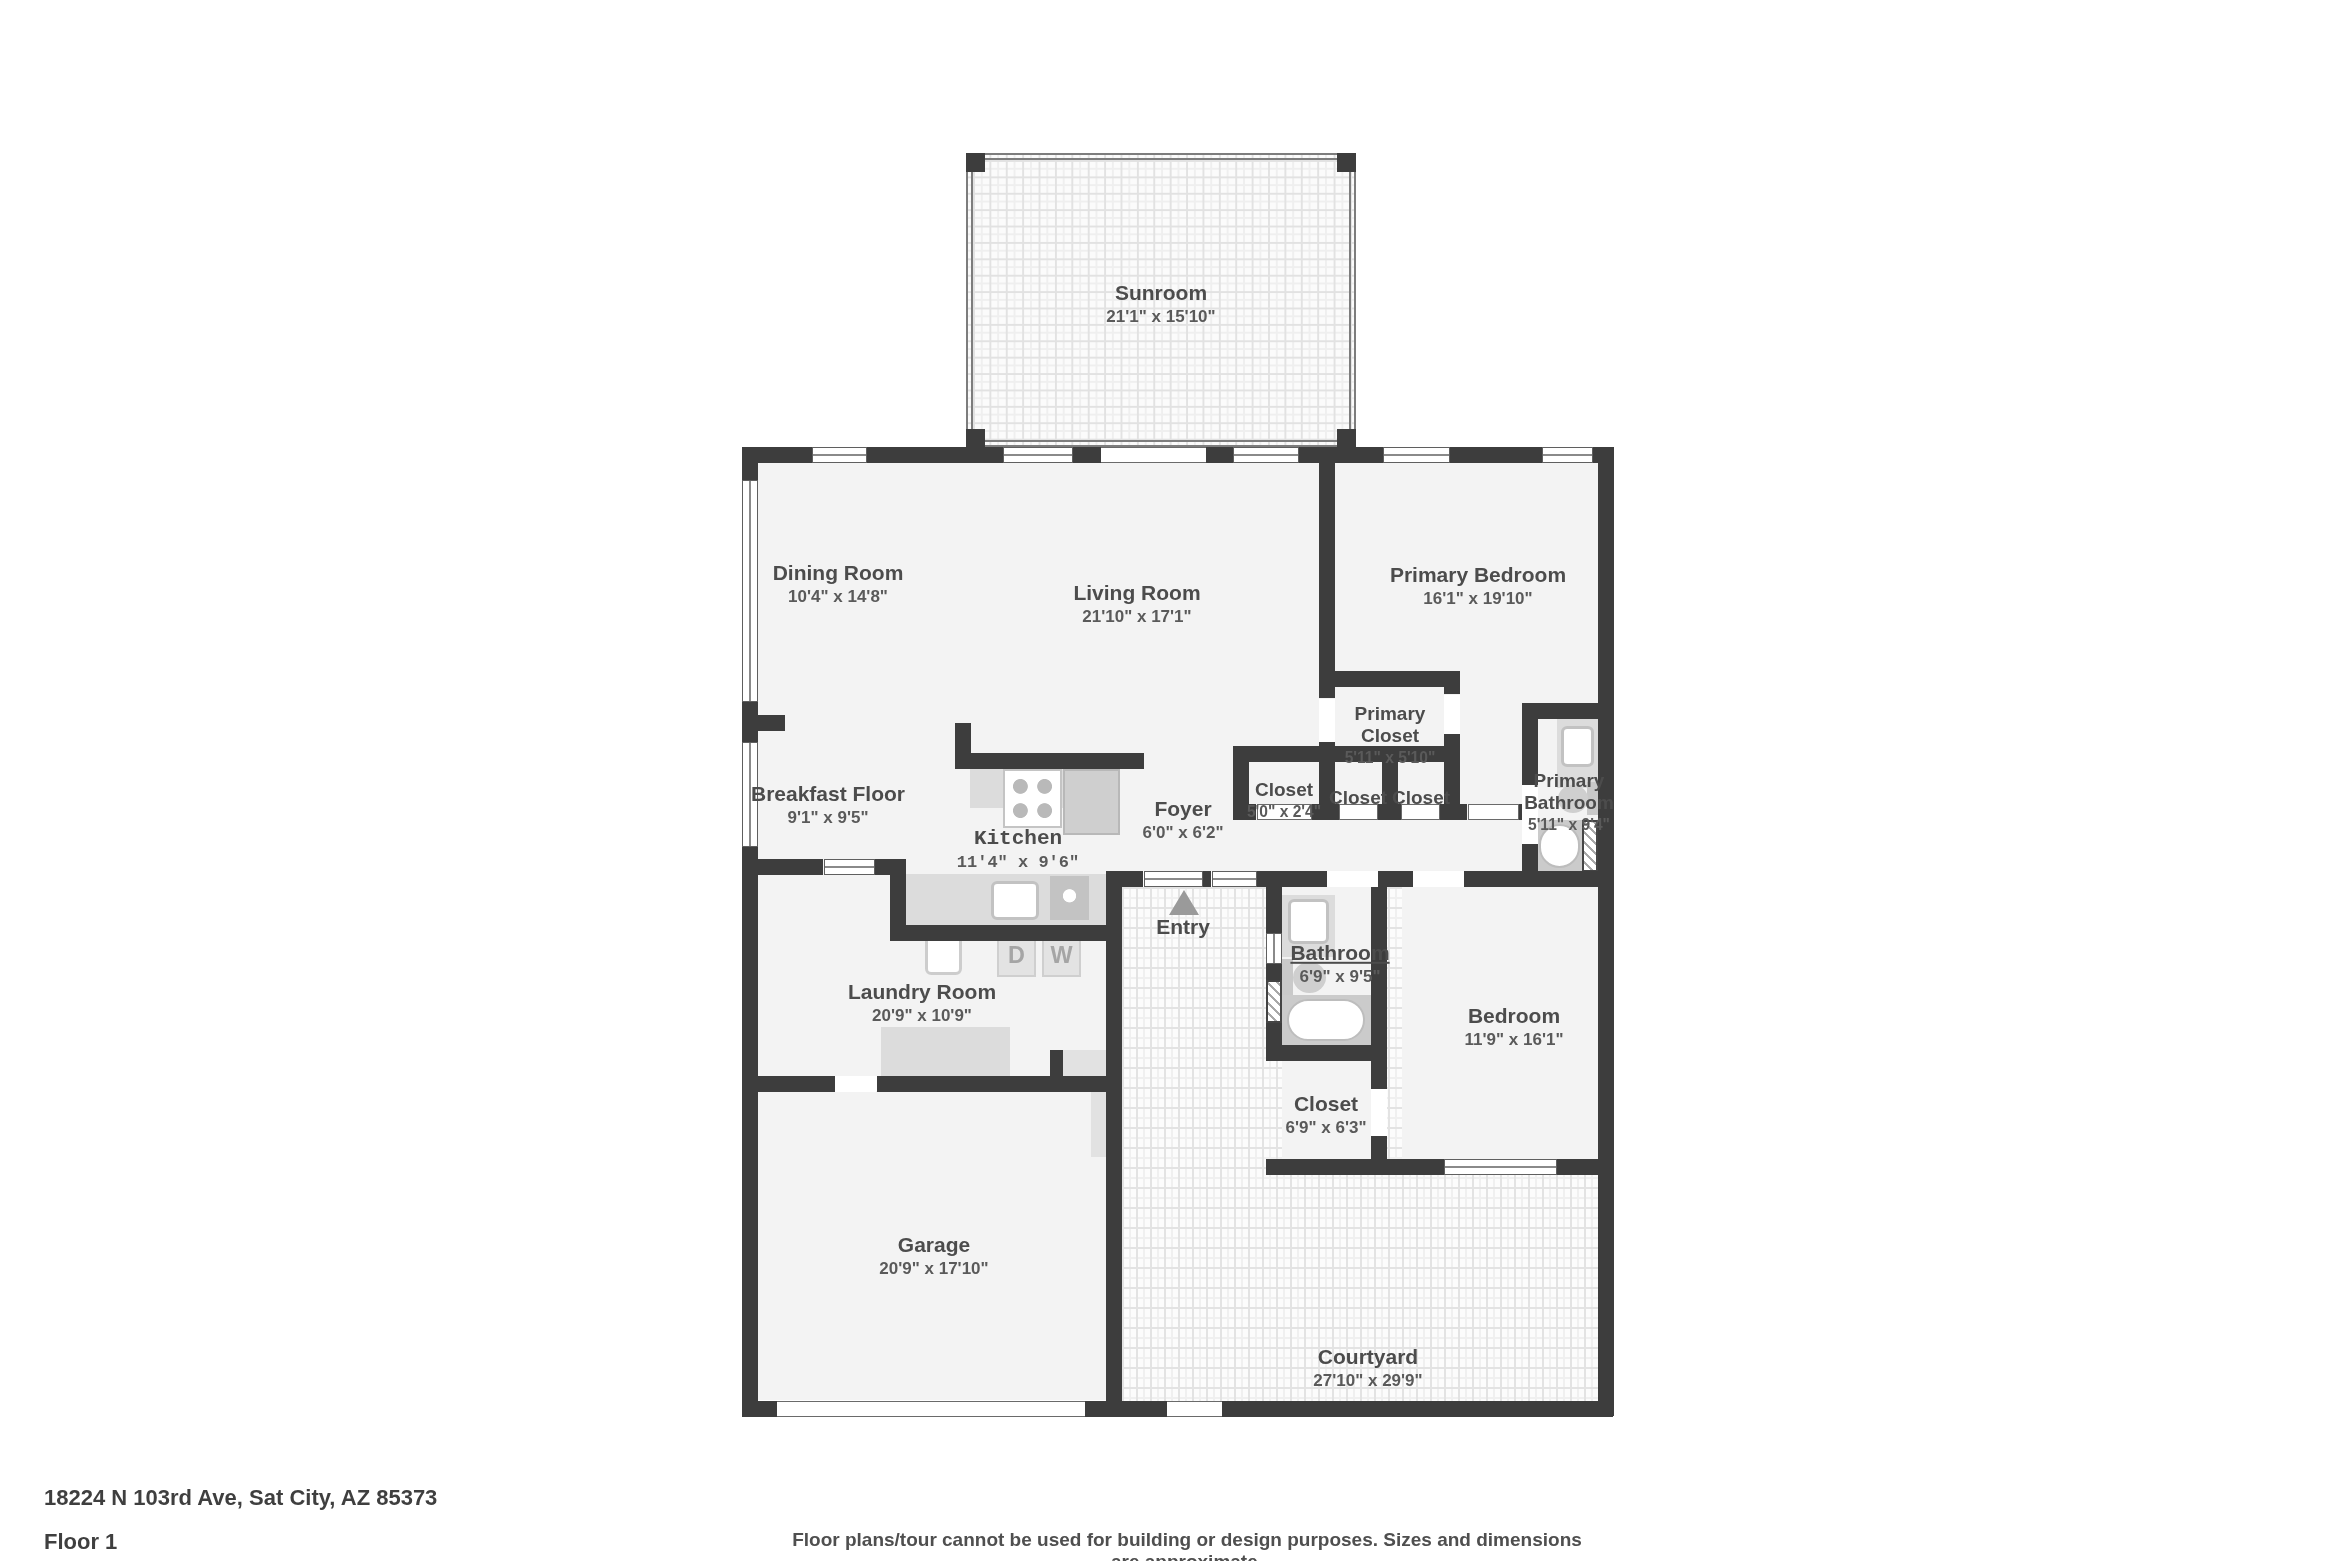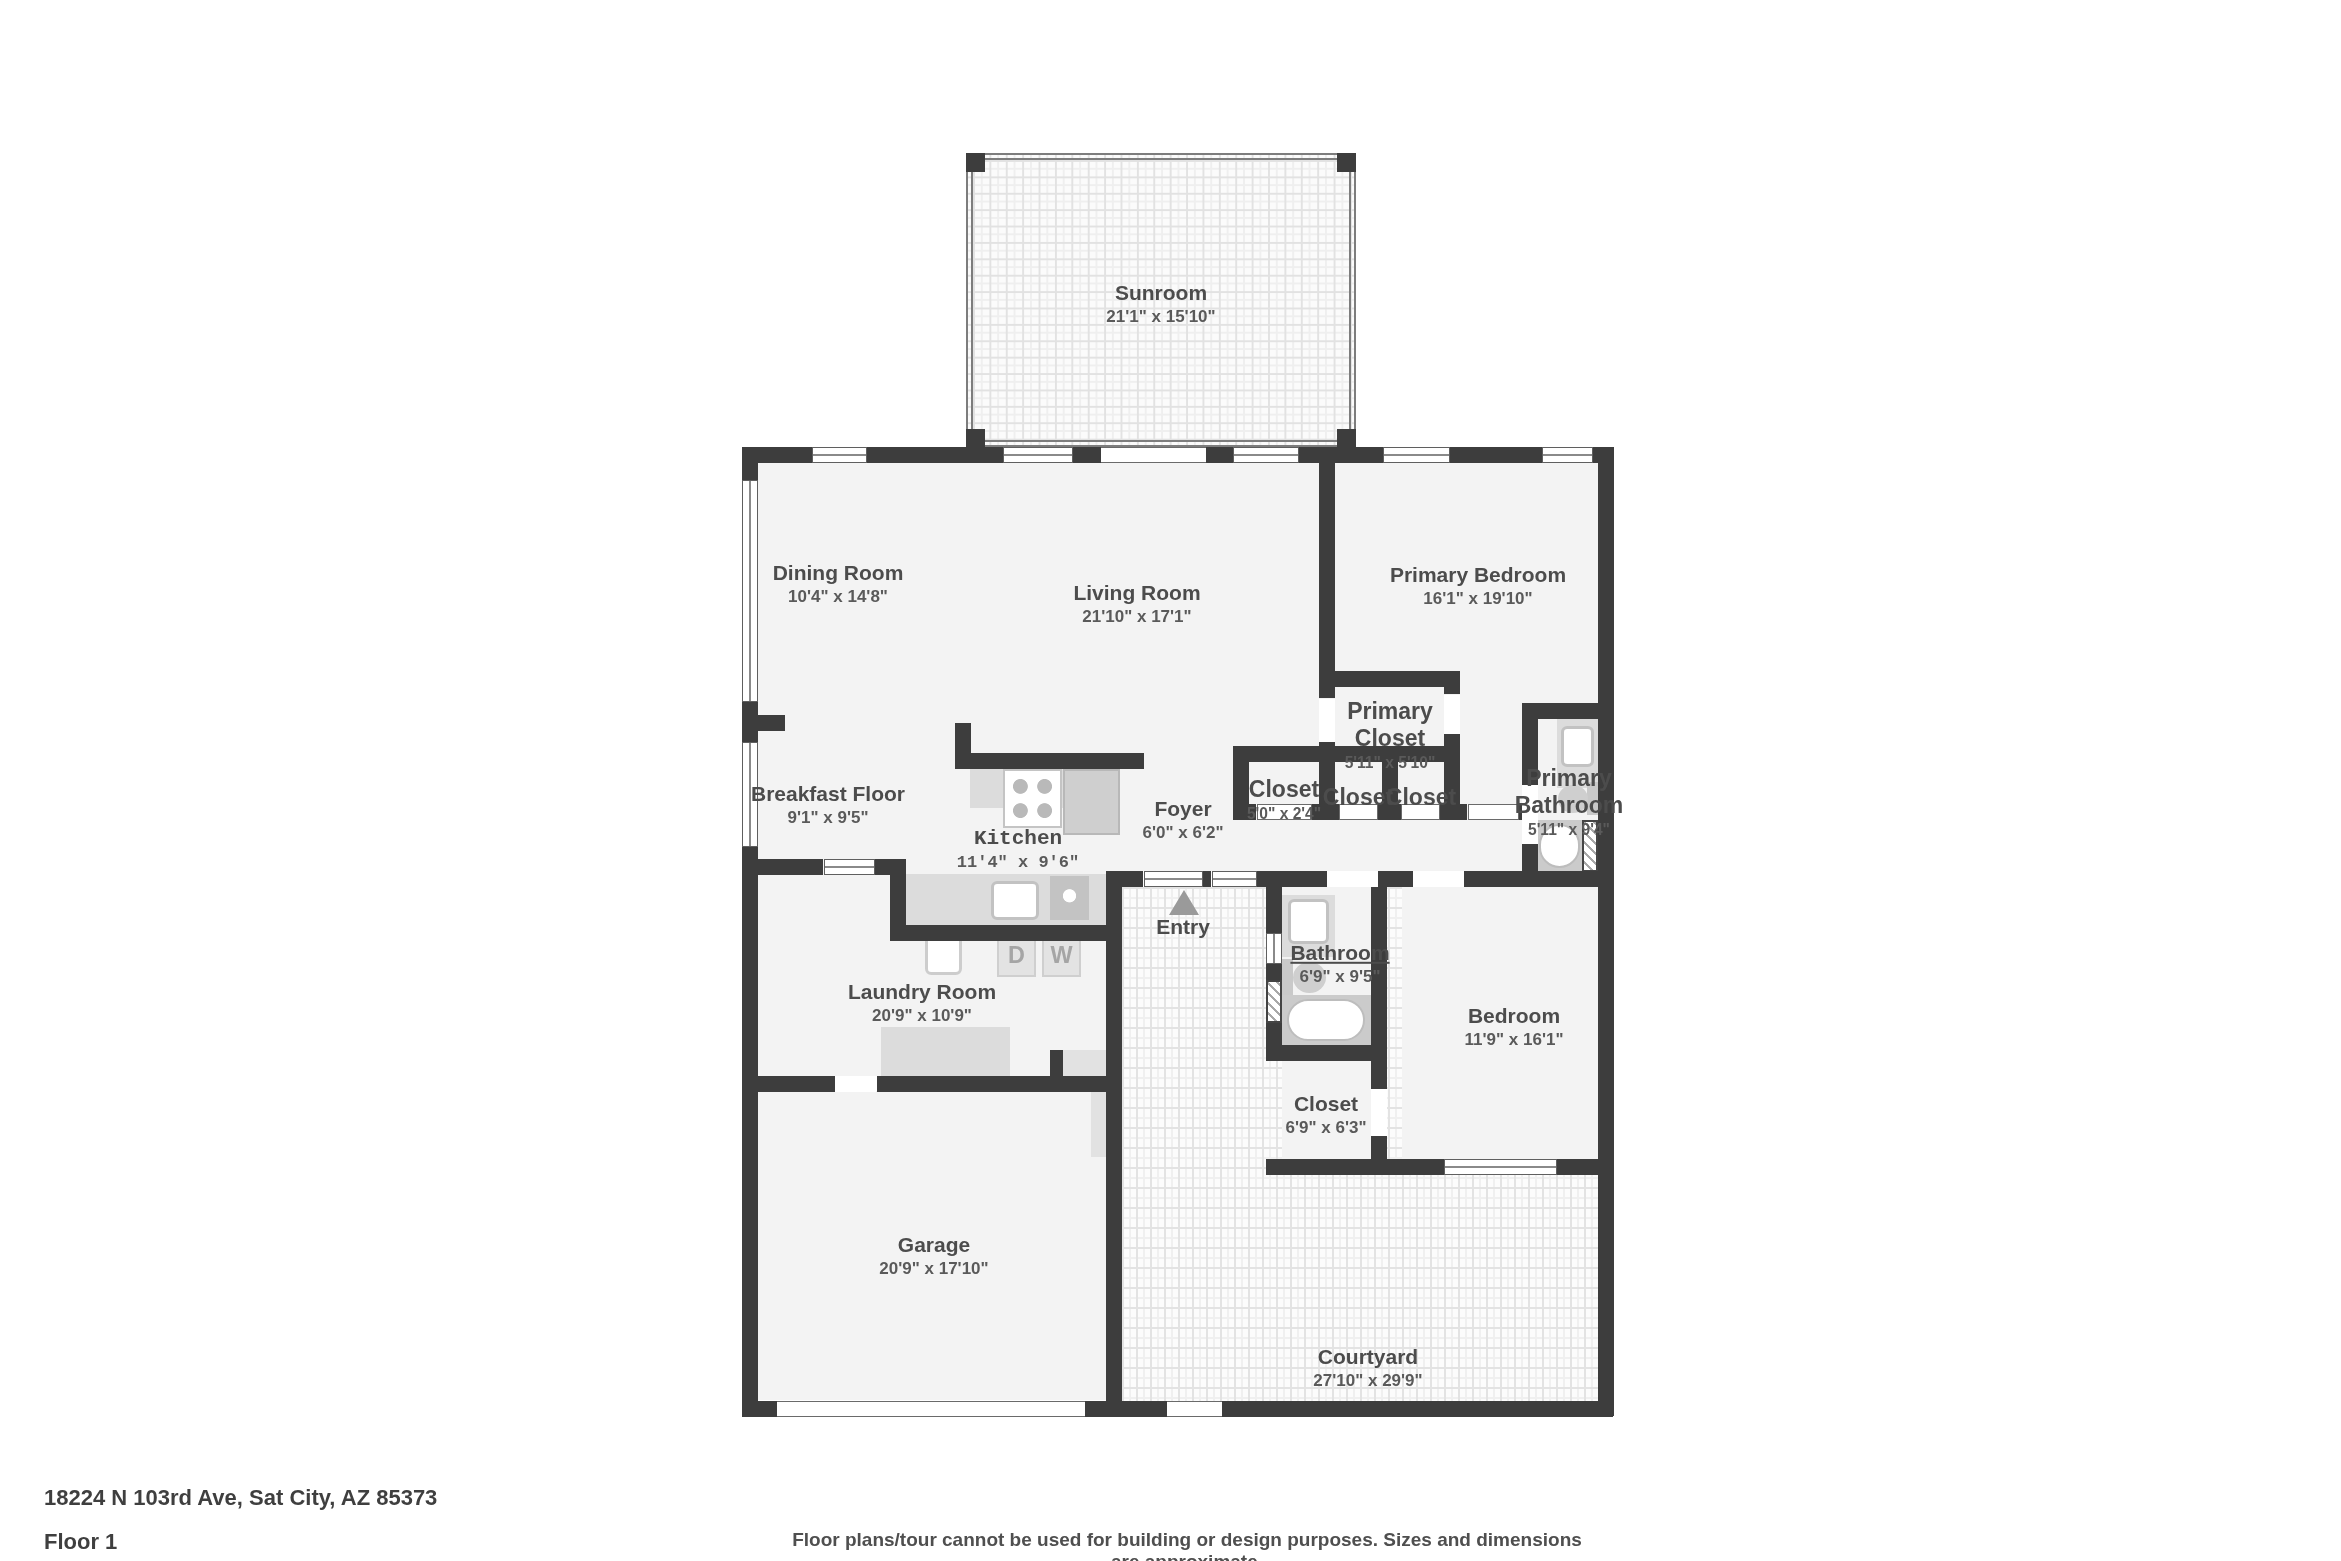--- a/index.html
+++ b/index.html
@@ -26,21 +26,21 @@
   .hatch{background:repeating-linear-gradient(45deg,#fff,#fff 4.7px,#a8a8a8 4.7px,#a8a8a8 7px);border:2.3px solid #444;}
   .cnt{background:#dcdcdc;}
   .appl{background:#e3e3e3;border:2.3px solid #cfcfcf;color:#a5a5a5;font-weight:bold;font-size:23.4px;
     display:flex;align-items:center;justify-content:center;}
   .sinkbox{background:#fff;border:3.1px solid #c2c2c2;border-radius:6.2px;}
   .tubbg{background:#cbcbcb;}
   .tub{background:#fff;border:2.3px solid #bdbdbd;border-radius:23.4px;}
   .rl{transform:translate(-50%,-50%);text-align:center;color:#4c4c4c;line-height:1.18;z-index:30;}
   .rl .nm{font-weight:bold;font-size:21px;}
   .rl .dm{font-weight:bold;font-size:17px;color:#5a5a5a;margin-top:1.6px;}
-  .rl.small .nm{font-size:23px;margin-top:28px;}
+  .rl.small .nm{font-size:19px;margin-top:28px;}
   .rl.small .dm{font-size:15.6px;}
   .sunroom{border:7.8px double #7d7d7d;}
   .csq{background:#3d3d3d;width:19px;height:19px;}
   .tri{width:0;height:0;border-left:15px solid transparent;border-right:15px solid transparent;
     border-bottom:25px solid #9a9a9a;background:transparent !important;}
   #wm{position:absolute;left:11.7px;top:1458px;font-size:91px;font-weight:normal;letter-spacing:2.3px;
     color:rgba(90,90,90,0.28);z-index:40;}
   #addr{position:absolute;left:44px;top:1485px;font-size:22px;font-weight:bold;color:#3f3f3f;z-index:41;}
   #floorlbl{position:absolute;left:44px;top:1529px;font-size:22px;font-weight:bold;color:#3f3f3f;z-index:41;}
   #disc{position:absolute;left:781px;top:1529px;width:812px;text-align:center;font-size:19px;

